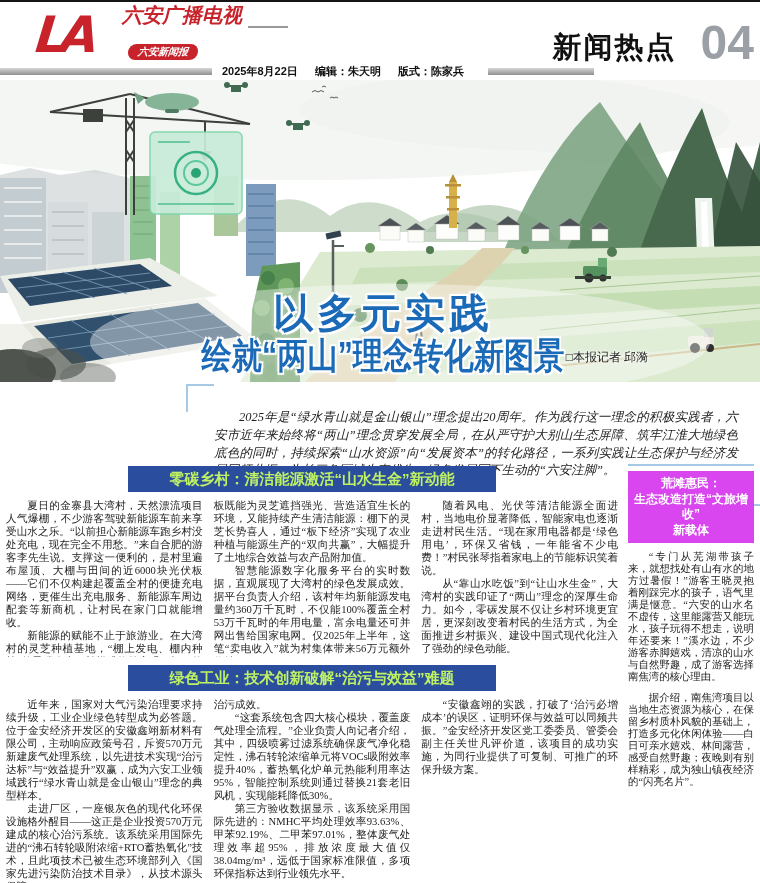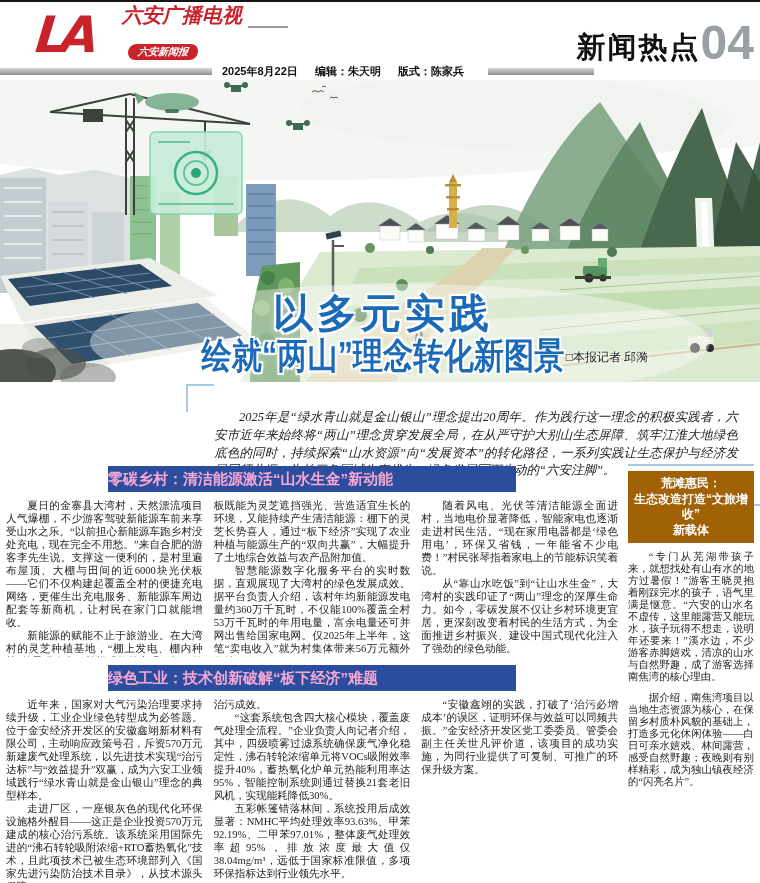--- a/index.html
+++ b/index.html
@@ -18,21 +18,21 @@
   .logo-sub{position:absolute;left:128px;top:42px;background:#c8232b;color:#fff;
             font-family:"DejaVu Serif",serif;font-style:italic;font-weight:bold;font-size:10px;
             padding:1px 10px;border-radius:9px;transform:skewX(-6deg);}
   .dateline{position:absolute;left:0;top:62px;display:flex;align-items:center;}
   .datebar{height:7px;background:linear-gradient(#d6d6d6,#8f8f8f);}
   .datebar.l{width:212px;}
   .datebar.r{width:106px;}
   .datetext{font-family:"Liberation Sans",sans-serif;font-weight:bold;font-size:11px;color:#111;
             margin:0 10px;white-space:nowrap;}
   .datetext span{margin-right:14px;}
-  .mast-right{position:absolute;right:6px;top:22px;display:flex;align-items:flex-end;}
+  .mast-right{position:absolute;right:6px;top:22px;display:flex;align-items:flex-end;gap:24px;}
   .section-name{font-family:"Liberation Sans",sans-serif;font-weight:900;font-size:29px;
                 color:#101010;letter-spacing:2px;line-height:1;}
   .page-no{font-family:"Liberation Sans",sans-serif;font-weight:900;font-size:48px;
            color:#9aa0a6;line-height:.8;margin-left:0;}
 
   
   .hero{position:absolute;top:80px;left:0;width:700px;height:302px;}
   .hero svg{position:absolute;inset:0;}
   .headline{position:absolute;left:0;right:0;bottom:6px;text-align:center;transform:translateX(33px);
             font-family:"Liberation Sans","DejaVu Sans",sans-serif;font-weight:900;color:#1b6ab8;
@@ -47,31 +47,31 @@
          font-style:italic;font-size:12.5px;line-height:1.42;color:#222;text-align:justify;}
   .intro::before{content:"";position:absolute;left:0;top:0;width:26px;height:26px;
                  border-top:2px solid #a6c9e6;border-left:2px solid #a6c9e6;}
   .intro::after{content:"";position:absolute;right:0;bottom:0;width:26px;height:26px;
                 border-bottom:2px solid #a6c9e6;border-right:2px solid #a6c9e6;}
   .intro p{margin:16px;text-indent:2em;}
 
   
   .content{position:absolute;top:462px;left:0;width:760px;bottom:0;display:flex;padding:0 6px;box-sizing:border-box;gap:10px;}
   .main{width:612px;flex:0 0 612px;}
-  .sec-head{width:408px;margin:4px auto 7px auto;background:#2b4d9e;color:#f9a8d4;text-align:left;
+  .sec-head{width:368px;margin:4px auto 7px auto;background:#2b4d9e;color:#bef264;text-align:center;
             font-family:"Liberation Sans",sans-serif;font-weight:bold;font-size:15px;line-height:26px;height:26px;}
   .cols{display:flex;gap:11px;text-align:justify;}
   .cols.s1{height:158px;overflow:hidden;margin-bottom:8px;}
   .col{flex:1;font-size:10.6px;line-height:1.23;}
   .col p{margin:0;text-indent:2em;}
   .col p.cont{text-indent:0;}
 
   .aside{flex:1;min-width:0;}
   .aside-rule{height:2px;background:#a6c9e6;margin:2px 0 5px 0;}
-  .aside-head{background:#a16207;color:#fff;text-align:center;padding:5px 2px;
+  .aside-head{background:#d946ef;color:#fff;text-align:center;padding:5px 2px;
               font-family:"Liberation Sans",sans-serif;font-weight:bold;font-size:12px;line-height:1.3;}
   .aside-body{margin-top:8px;font-size:10.4px;line-height:1.15;text-align:justify;}
   .aside-body p{margin:0 0 9px 0;text-indent:2em;}
 </style>
 </head>
 <body>
 
 <div class="page">
   <div class="topline"></div>
 
@@ -364,30 +364,30 @@
         <div class="col">
           <p class="cont">板既能为灵芝遮挡强光、营造适宜生长的环境，又能持续产生清洁能源：棚下的灵芝长势喜人，通过“板下经济”实现了农业种植与能源生产的“双向共赢”，大幅提升了土地综合效益与农产品附加值。</p>
           <p>智慧能源数字化服务平台的实时数据，直观展现了大湾村的绿色发展成效。据平台负责人介绍，该村年均新能源发电量约360万千瓦时，不仅能100%覆盖全村53万千瓦时的年用电量，富余电量还可并网出售给国家电网。仅2025年上半年，这笔“卖电收入”就为村集体带来56万元额外收益。</p>
         </div>
         <div class="col">
           <p>随着风电、光伏等清洁能源全面进村，当地电价显著降低，智能家电也逐渐走进村民生活。“现在家用电器都是‘绿色用电’，环保又省钱，一年能省不少电费！”村民张琴指着家电上的节能标识笑着说。</p>
           <p>从“靠山水吃饭”到“让山水生金”，大湾村的实践印证了“两山”理念的深厚生命力。如今，零碳发展不仅让乡村环境更宜居，更深刻改变着村民的生活方式，为全面推进乡村振兴、建设中国式现代化注入了强劲的绿色动能。</p>
         </div>
       </div>
 
-      <div class="sec-head">绿色工业：技术创新破解“板下经济”难题</div>
+      <div class="sec-head">绿色工业：技术创新破解“治污与效益”难题</div>
       <div class="cols">
         <div class="col">
           <p>近年来，国家对大气污染治理要求持续升级，工业企业绿色转型成为必答题。位于金安经济开发区的安徽鑫翊新材料有限公司，主动响应政策号召，斥资570万元新建废气处理系统，以先进技术实现“治污达标”与“效益提升”双赢，成为六安工业领域践行“绿水青山就是金山银山”理念的典型样本。</p>
           <p>走进厂区，一座银灰色的现代化环保设施格外醒目——这正是企业投资570万元建成的核心治污系统。该系统采用国际先进的“沸石转轮吸附浓缩+RTO蓄热氧化”技术，且此项技术已被生态环境部列入《国家先进污染防治技术目录》，从技术源头保障</p>
         </div>
         <div class="col">
           <p class="cont">治污成效。</p>
           <p>“这套系统包含四大核心模块，覆盖废气处理全流程。”企业负责人向记者介绍，其中，四级喷雾过滤系统确保废气净化稳定性，沸石转轮浓缩单元将VOCs吸附效率提升40%，蓄热氧化炉单元热能利用率达95%，智能控制系统则通过替换21套老旧风机，实现能耗降低30%。</p>
-          <p>五彩帐篷错落林间，系统投用后成效显著：NMHC平均处理效率93.63%、甲苯92.19%、二甲苯97.01%，整体废气处理效率超95%，排放浓度最大值仅38.04mg/m³，远低于国家标准限值，多项环保指标达到行业领先水平。</p>
+          <p>第三方验收数据显示，该系统采用国际先进的：NMHC平均处理效率93.63%、甲苯92.19%、二甲苯97.01%，整体废气处理效率超95%，排放浓度最大值仅38.04mg/m³，远低于国家标准限值，多项环保指标达到行业领先水平。</p>
         </div>
         <div class="col">
           <p>“安徽鑫翊的实践，打破了‘治污必增成本’的误区，证明环保与效益可以同频共振。”金安经济开发区党工委委员、管委会副主任关世凡评价道，该项目的成功实施，为同行业提供了可复制、可推广的环保升级方案。</p>
         </div>
       </div>
     </div>
 
     <aside class="aside">
       <div class="aside-rule"></div>
       <div class="aside-head">

